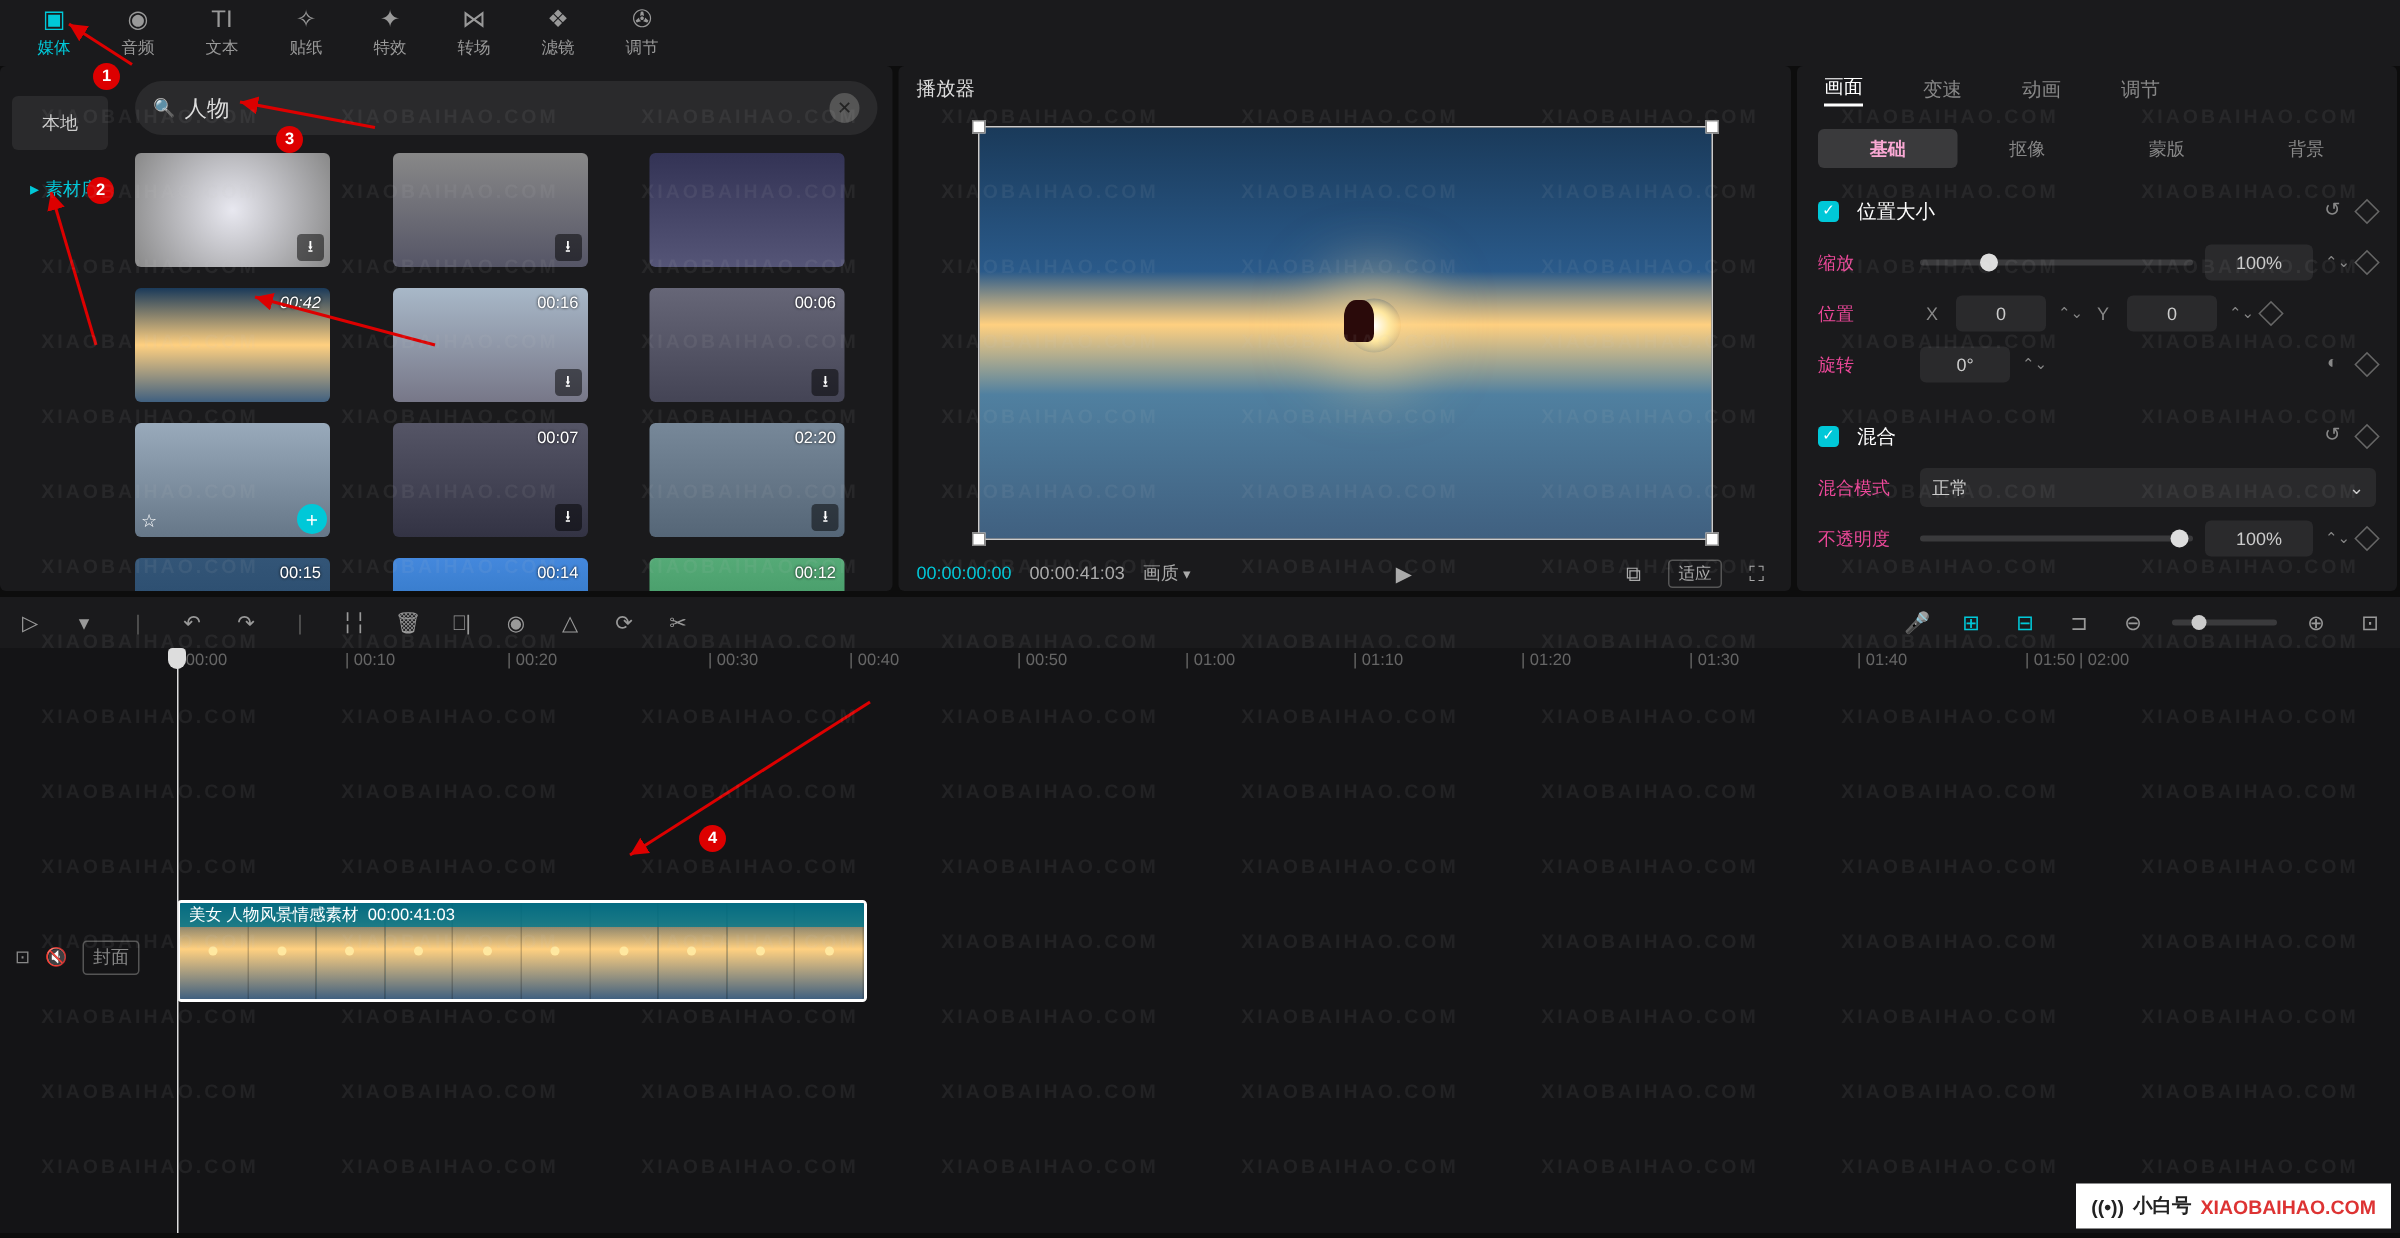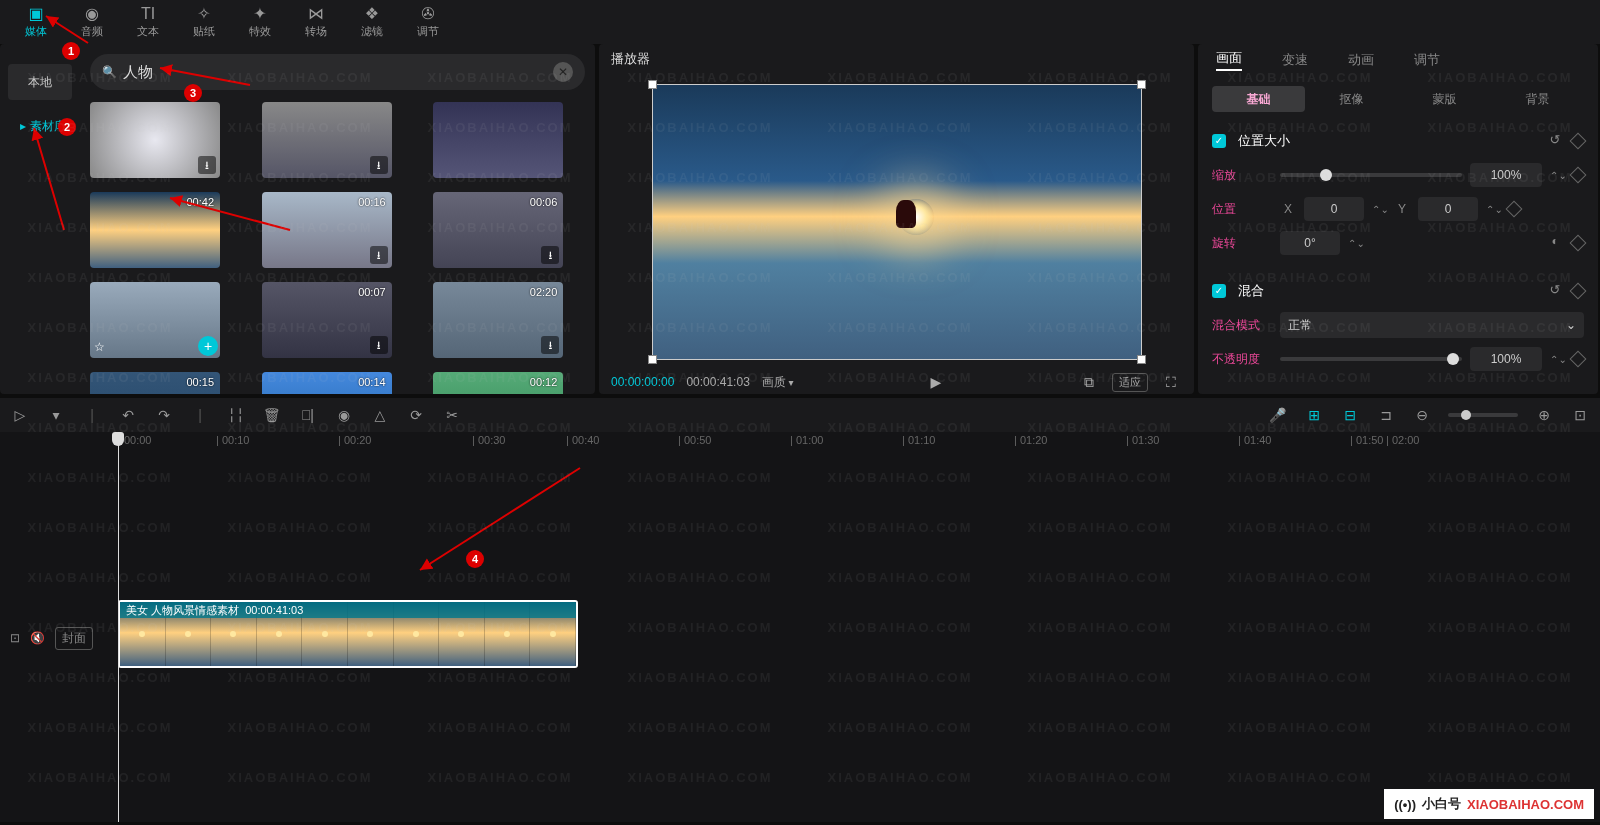--- a/index.html
+++ b/index.html
@@ -100,21 +100,21 @@
 
 
 .wm-row { position: absolute; left: 0; right: 0; display: flex; justify-content: space-around; color: rgba(200,200,200,0.08); font-size: 13px; letter-spacing: 2px; pointer-events: none; z-index: 30; font-weight: bold; }
 .badge-br { position: absolute; right: 6px; bottom: 6px; background: #fff; color: #222; padding: 6px 10px; font-size: 13px; font-weight: bold; z-index: 40; display: flex; align-items: center; gap: 6px; }
 .badge-br .red { color: #d33; }
 
 
 .t1 { background: radial-gradient(circle at center, #e8e8f0 0%, #888 100%); }
 .t2 { background: linear-gradient(#888, #556); }
 .t3 { background: linear-gradient(#335, #557); }
-.t4 { background: linear-gradient(to bottom, #1a3a5a, #ffd080 50%, #406080); }
+.t4 { background: linear-gradient(to bottom, #1a3a5a, #ffd080 50%, #406080); font-style: italic; }
 .t5 { background: linear-gradient(#a8b8c8, #778); }
 .t6 { background: linear-gradient(#667, #445); }
 .t7 { background: linear-gradient(#9ab, #678); }
 .t8 { background: linear-gradient(#556, #334); }
 .t9 { background: linear-gradient(#789, #567); }
 .t10 { background: linear-gradient(#357, #246); }
 .t11 { background: linear-gradient(#48d, #26a); }
 .t12 { background: linear-gradient(#5a7, #385); }
 </style>
 </head>
@@ -335,21 +335,21 @@
   <div style="width:70px;height:4px;background:#3a3a3c;border-radius:2px;position:relative">
       <div style="position:absolute;left:18%;top:-3px;width:10px;height:10px;border-radius:50%;background:#ccc"></div>
     </div>
   <span class="tool">⊕</span>
   <span class="tool">⊡</span>
 </div>
 
 <div class="timeline">
   <div class="ruler" id="ruler">
       <span class="tick" style="left: 118px;">| 00:00</span>
-      <span class="tick" style="left: 216px;">| 00:10</span>
+      <span class="tick" style="left: 230px;">| 00:10</span>
       <span class="tick" style="left: 338px;">| 00:20</span>
       <span class="tick" style="left: 472px; text-align: right;">| 00:30</span>
       <span class="tick" style="left: 566px;">| 00:40</span>
       <span class="tick" style="left: 678px;">| 00:50</span>
       <span class="tick" style="left: 790px;">| 01:00</span>
       <span class="tick" style="left: 902px;">| 01:10</span>
       <span class="tick" style="left: 1014px;">| 01:20</span>
       <span class="tick" style="left: 1126px;">| 01:30</span>
       <span class="tick" style="left: 1238px;">| 01:40</span>
       <span class="tick" style="left: 1350px;">| 01:50</span>

